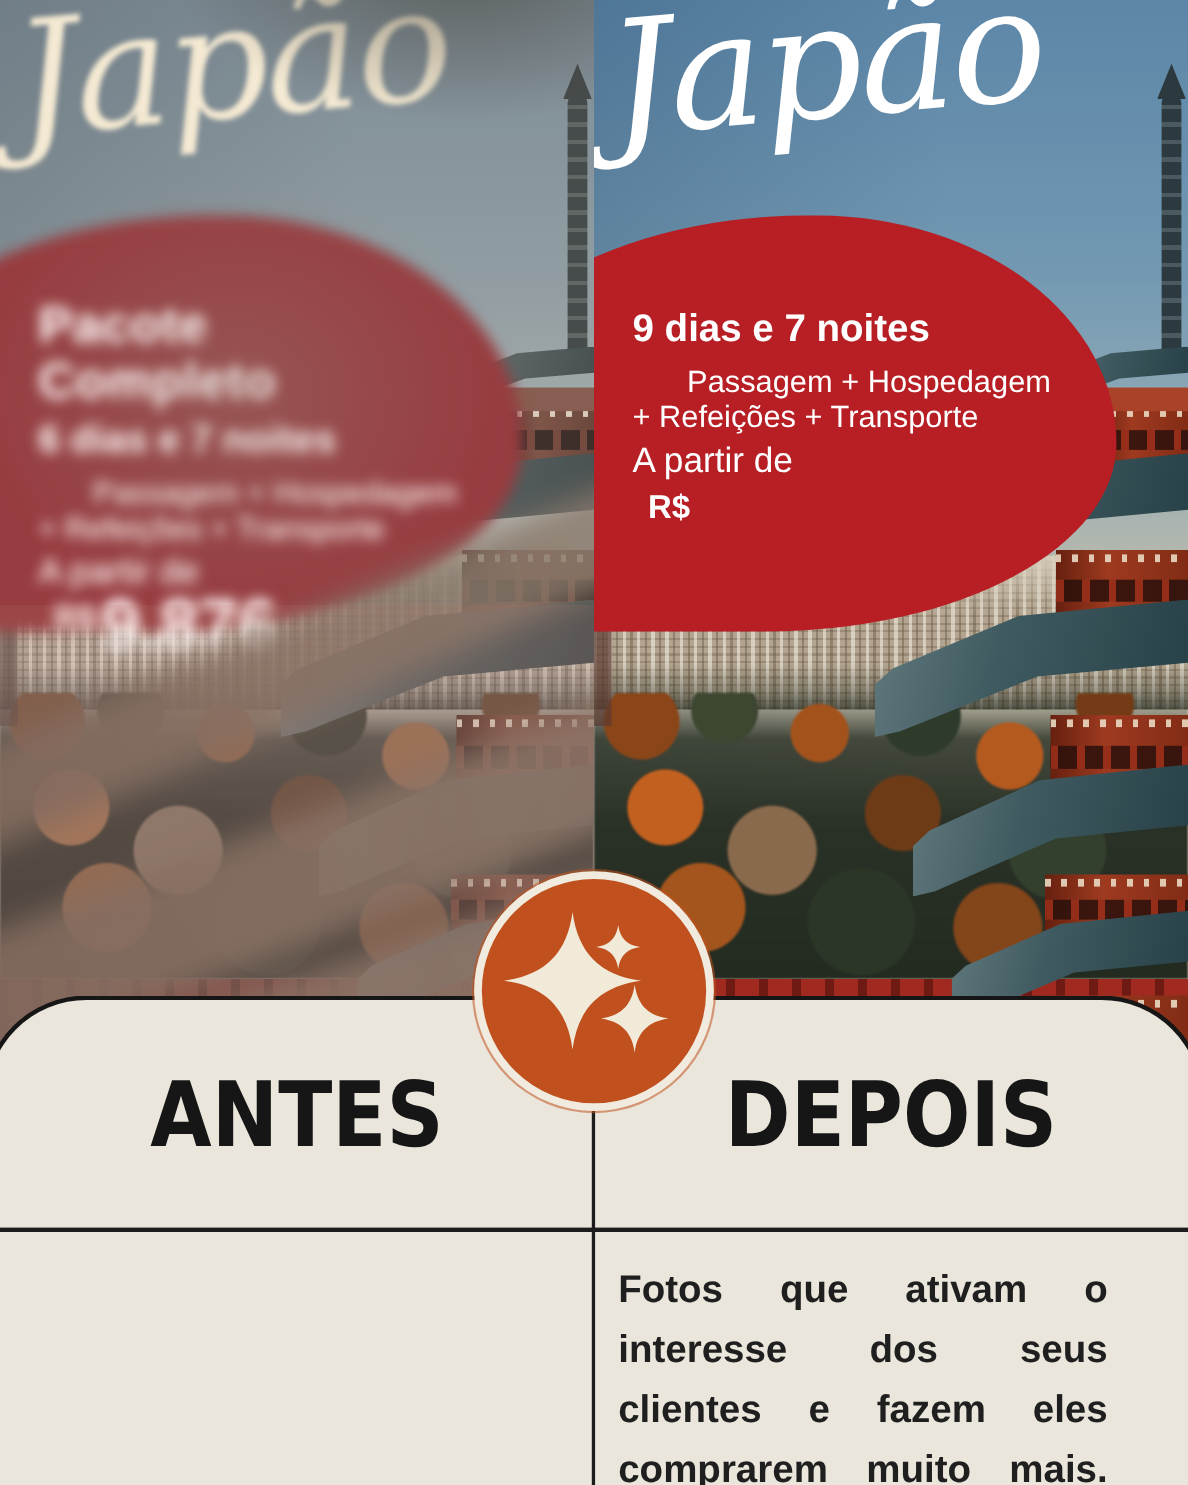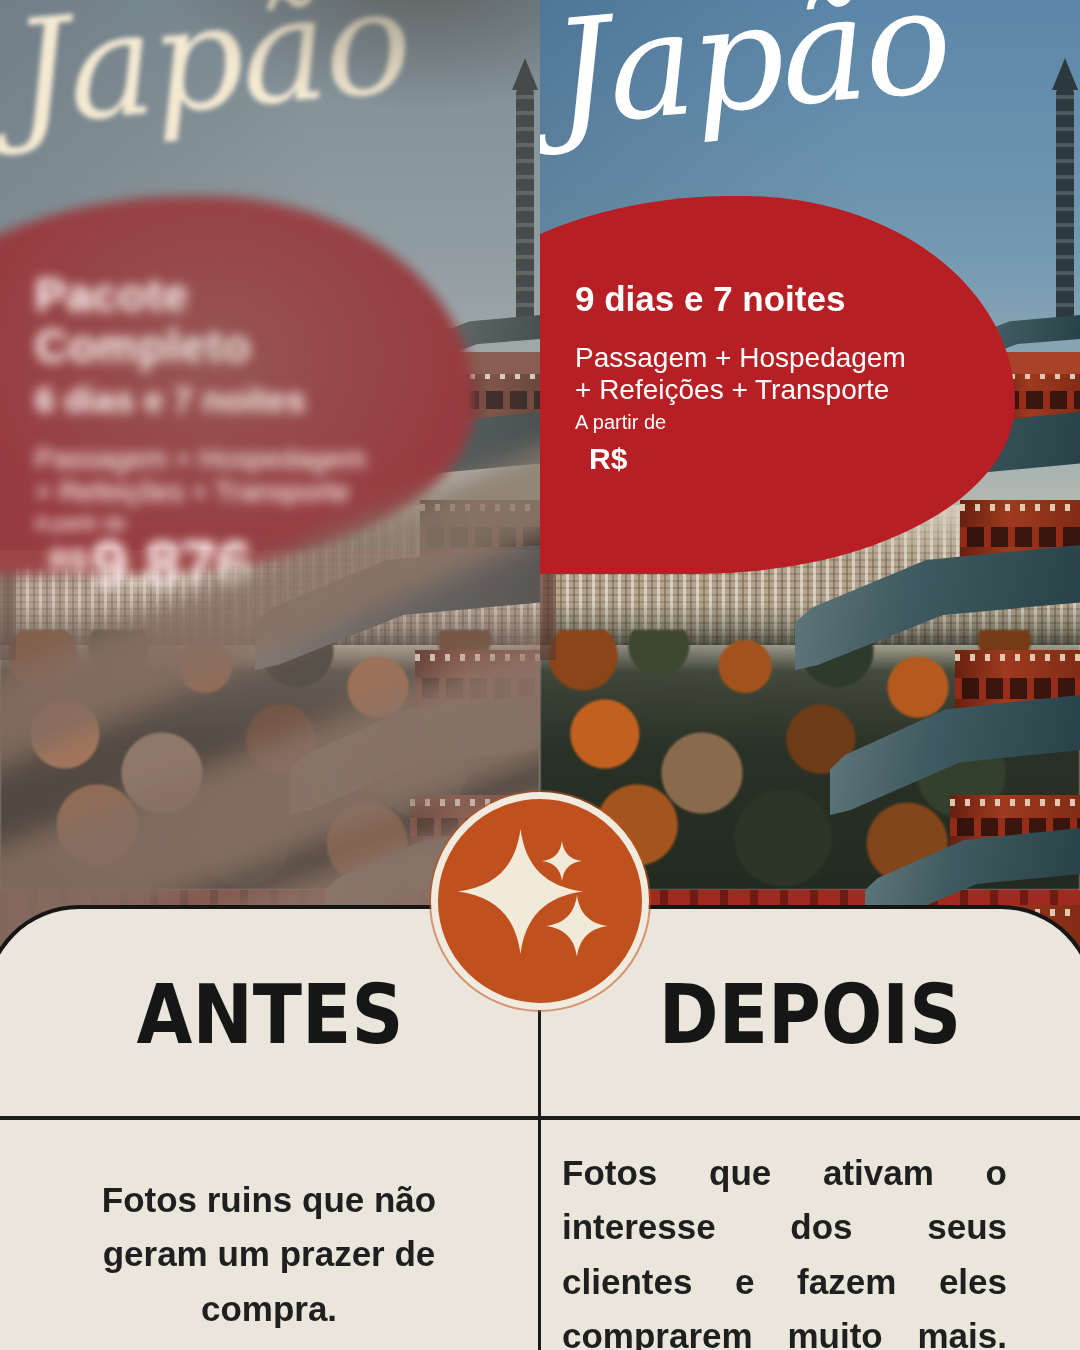--- a/index.html
+++ b/index.html
@@ -73,22 +73,22 @@
   .r4{right:0;top:828px;width:215px;height:100px;}
 
   
   .promo{position:absolute;inset:0;}
   .blob{position:absolute;left:-150px;top:196px;width:625px;height:378px;background:#b71f25;
     border-radius:58% 46% 54% 2% / 62% 58% 48% 2%;}
   .promo-text{position:absolute;left:35px;top:270px;width:430px;color:#ffffff;}
   .ptitle{font-size:46px;font-weight:bold;line-height:1.1;letter-spacing:.5px;}
   .pdur{font-size:35px;font-weight:bold;margin-top:9px;}
   .pinc{font-size:28px;font-weight:normal;line-height:1.16;}
-  .pinc.first{margin-top:23px;}
-  .pintro{font-size:20px;font-weight:normal;margin-top:4px;}
+  .pinc.first{margin-top:12px;text-align:center;}
+  .pintro{font-size:32px;font-weight:normal;margin-top:4px;}
   .price-row{display:flex;align-items:flex-start;margin-left:14px;margin-top:2px;}
   .cur{font-size:30px;font-weight:bold;margin-top:6px;}
   .amt{font-size:66px;font-weight:bold;line-height:.85;letter-spacing:-1px;margin-left:4px;}
 
   .script-title{position:absolute;left:6px;top:-8px;color:#ffffff;
     font-family:"DejaVu Serif",serif;font-style:italic;font-size:145px;line-height:1.15;
     transform:rotate(-5deg);transform-origin:left top;letter-spacing:-3px;}
 
   
   .poster--before .photo{filter:saturate(.52) contrast(.82) brightness(1.05) sepia(.12);}
@@ -237,23 +237,20 @@
     </section>
   </div>
 
   <div class="panel"></div>
   <div class="hline"></div>
   <div class="vline"></div>
 
   <h2 class="heading heading--before">ANTES</h2>
   <h2 class="heading heading--after">DEPOIS</h2>
 
-  <div class="desc desc--before">
-    <p>Fotos ruins que não geram um prazer de compra.</p>
-  </div>
   <div class="desc desc--after">
     <p>Fotos que ativam o interesse dos seus clientes e fazem eles comprarem muito mais.</p>
   </div>
 
   <div class="sparkle">
     <svg viewBox="0 0 204 204" xmlns="http://www.w3.org/2000/svg">
       <g fill="#f1ead9">
         <path transform="translate(20,30) scale(1.25)" d="M50 0 C54 30 70 46 100 50 C70 54 54 70 50 100 C46 70 30 54 0 50 C30 46 46 30 50 0 Z"></path>
         <path transform="translate(104,42) scale(0.40)" d="M50 0 C54 30 70 46 100 50 C70 54 54 70 50 100 C46 70 30 54 0 50 C30 46 46 30 50 0 Z"></path>
         <path transform="translate(108,96) scale(0.62)" d="M50 0 C54 30 70 46 100 50 C70 54 54 70 50 100 C46 70 30 54 0 50 C30 46 46 30 50 0 Z"></path>

